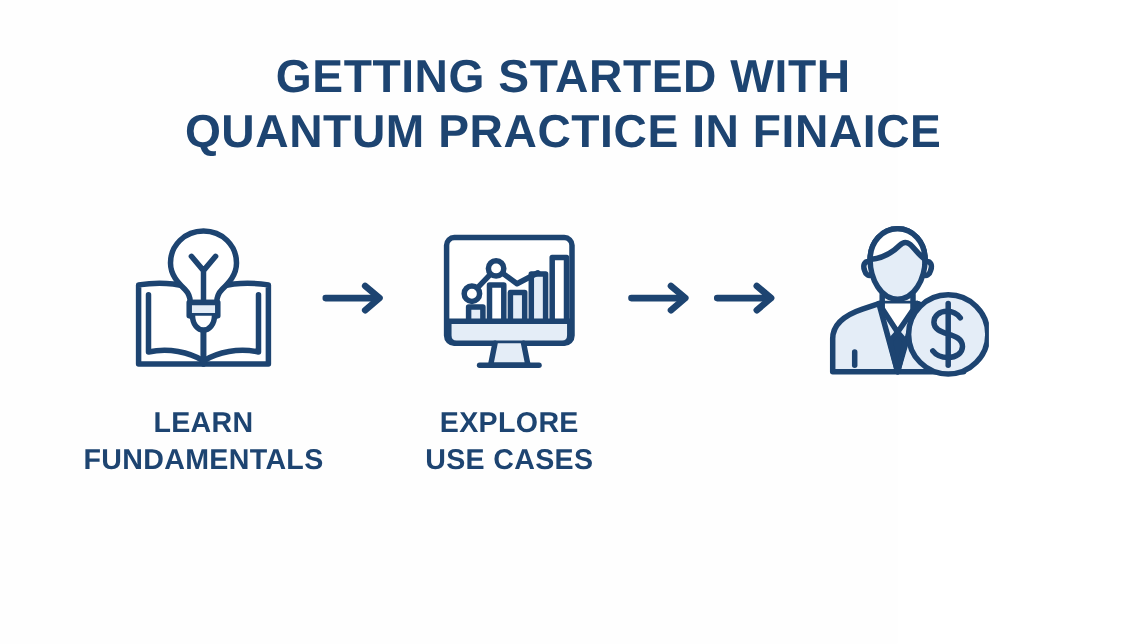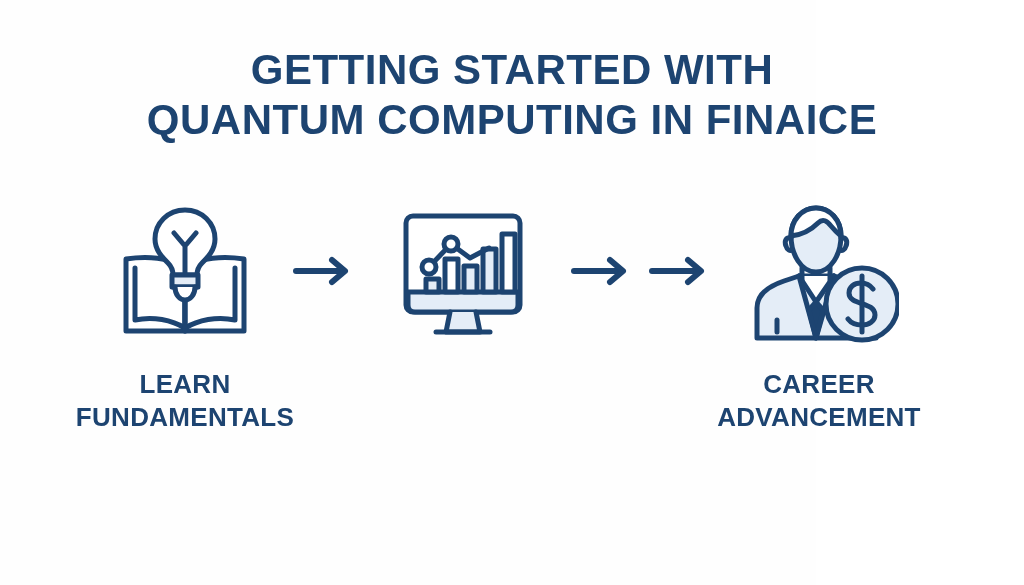--- a/index.html
+++ b/index.html
@@ -90,21 +90,21 @@
 
   svg { display: block; }
 </style>
 </head>
 <body>
 
 <div class="infographic">
 
   <div class="title-block">
     <div class="title-line">GETTING STARTED WITH</div>
-    <div class="title-line">QUANTUM COMPUTING IN FINAICE</div>
+    <div class="title-line">QUANTUM PRACTICE IN FINAICE</div>
   </div>
 
   <div class="steps-row">
 
     <div class="step">
       <div class="step-icon">
         <svg width="150" height="150" viewBox="0 0 150 150" aria-hidden="true">
           <g fill="none" stroke="#1d4471" stroke-width="5" stroke-linecap="round" stroke-linejoin="round">
 
             <path d="M16 63 L16 135 L75 135 L134 135 L134 63" fill="#e4edf7" stroke="none"></path>
@@ -159,20 +159,22 @@
 
             <path d="M41 71 L63 48 L82 62 L101 52"></path>
             <circle cx="41" cy="71" r="7" fill="#ffffff"></circle>
             <circle cx="63" cy="48" r="7" fill="#ffffff"></circle>
 
             <path d="M62 116 L58 136 L92 136 L88 116" fill="#e4edf7"></path>
             <line x1="48" y1="136" x2="102" y2="136"></line>
           </g>
         </svg>
       </div>
+      <div class="step-label">EXPLORE
+USE CASES</div>
     </div>
 
     <div class="arrow">
       <svg width="62" height="30" viewBox="0 0 62 30" aria-hidden="true">
         <g fill="none" stroke="#1d4471" stroke-width="6" stroke-linecap="round" stroke-linejoin="round">
           <line x1="3" y1="15" x2="50" y2="15"></line>
           <polyline points="39,4 52,15 39,26"></polyline>
         </g>
       </svg>
     </div>
@@ -211,18 +213,16 @@
 
             <path d="M63 72 L63 84 M91 72 L91 84"></path>
 
             <circle cx="123" cy="108" r="36" fill="#e4edf7"></circle>
 
             <path d="M134 93 C131 89 127 87 122 87 C115 87 110 91 110 97 C110 110 136 105 136 119 C136 125 130 129 123 129 C117 129 112 127 109 123"></path>
             <path d="M123 80 L123 136"></path>
           </g>
         </svg>
       </div>
-      <div class="step-label">CAREER
-ADVANCEMENT</div>
     </div>
 
   </div>
 </div>
 
 </body></html>

